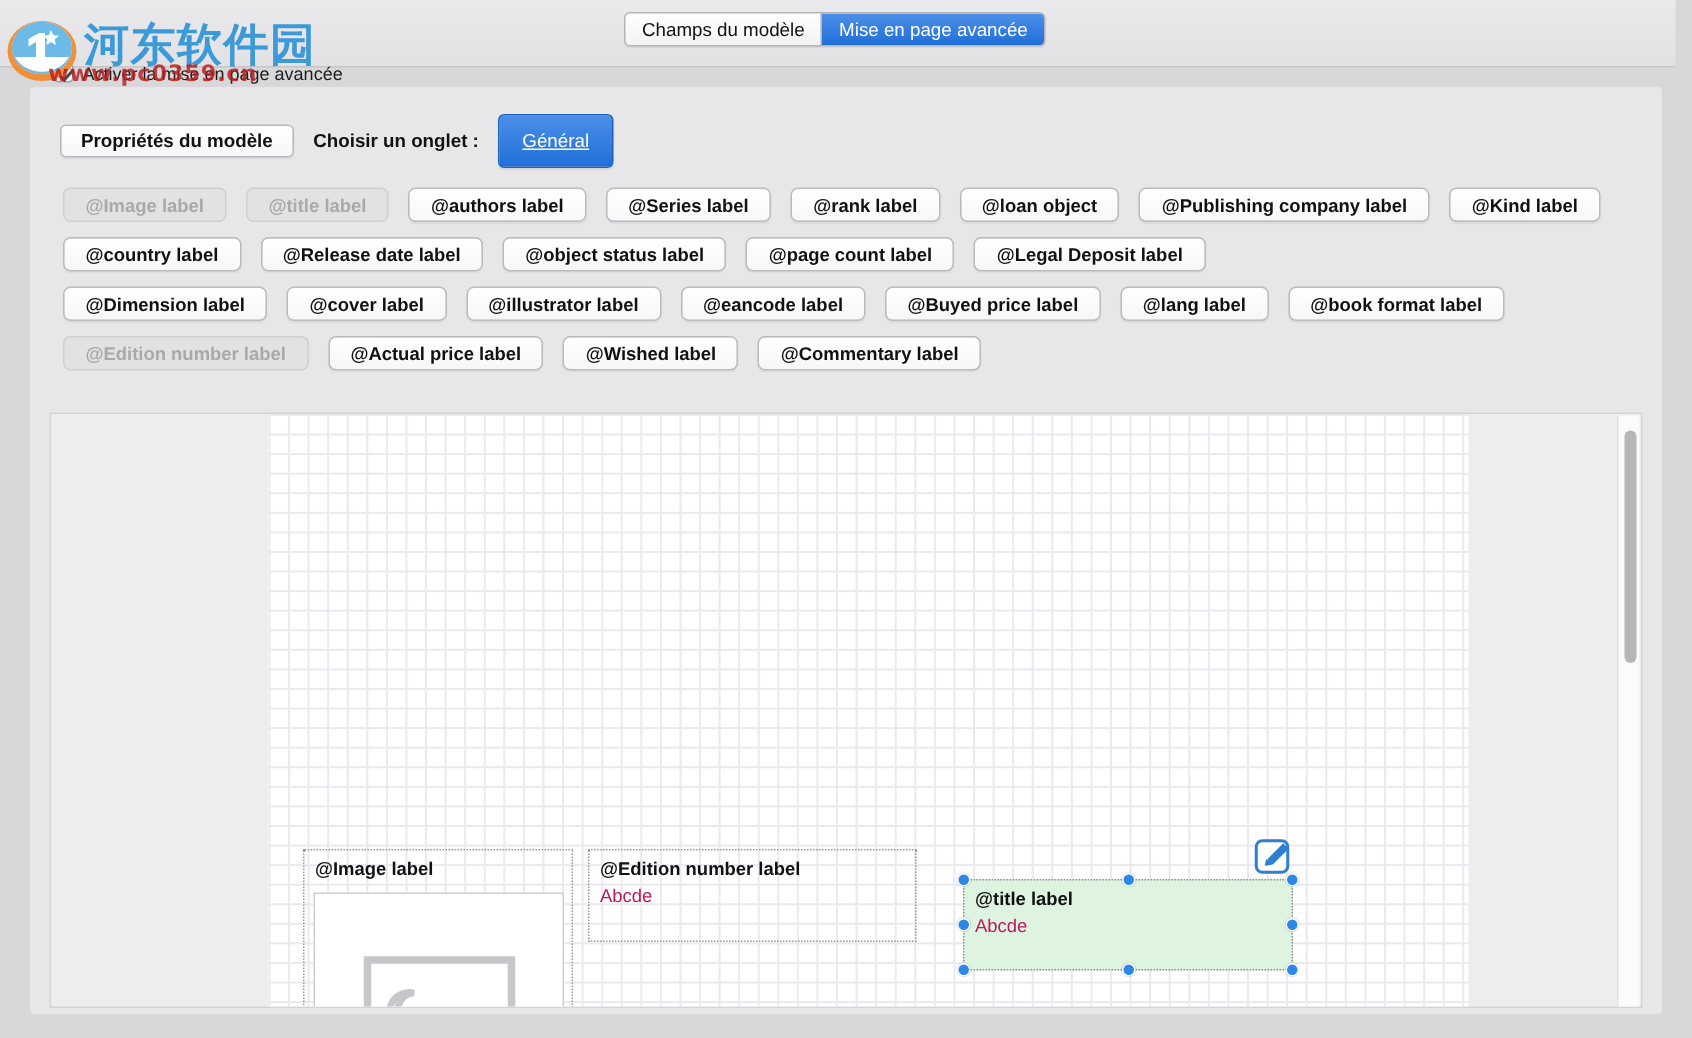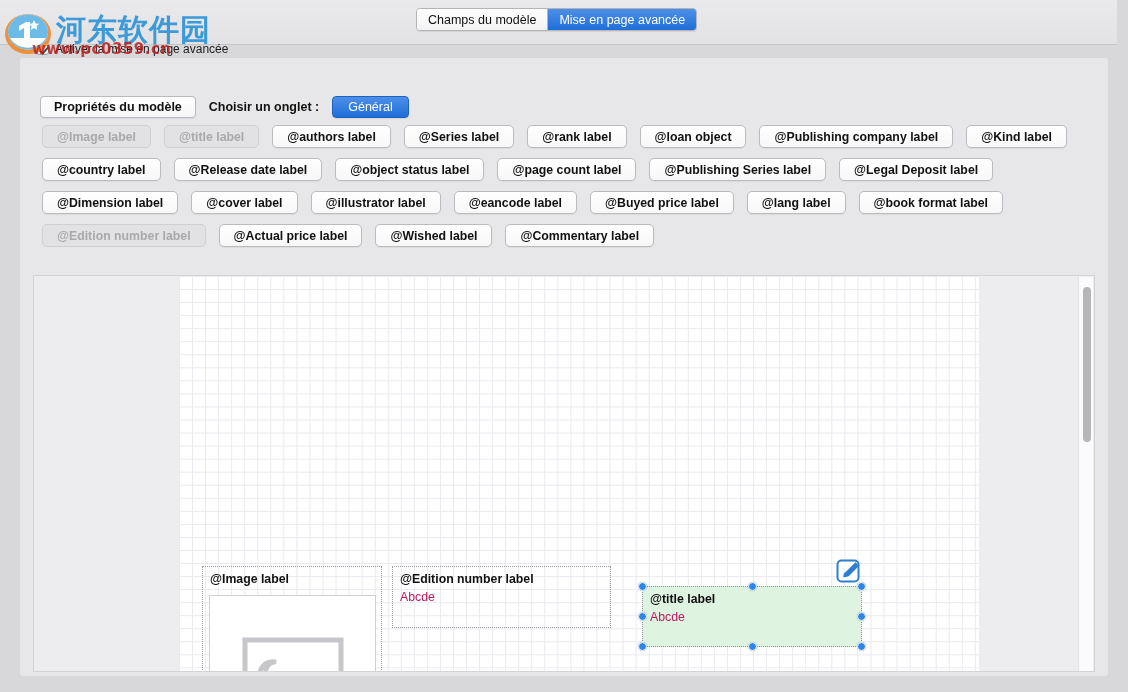--- a/index.html
+++ b/index.html
@@ -129,21 +129,20 @@
     border-radius: 3px;
   }
 
   
   .toolbar {
     position: absolute;
     left: 20px; top: 18px;
     display: flex;
     align-items: center;
     gap: 13px;
-    margin-top: 20px;
   }
   .btn-white {
     height: 22px;
     padding: 0 13px;
     display: inline-flex;
     align-items: center;
     font-size: 12.5px;
     font-weight: bold;
     color: #111;
     background: linear-gradient(180deg,#ffffff 0%,#f6f6f7 100%);
@@ -153,32 +152,33 @@
     white-space: nowrap;
     cursor: default;
   }
   .tb-text {
     font-size: 12.5px;
     font-weight: bold;
     color: #111;
     white-space: nowrap;
   }
   .btn-blue {
-    height: 22px;
+    height: 36px;
     padding: 0 15px;
     display: inline-flex;
     align-items: center;
     font-size: 12.5px;
     color: #ffffff;
     background: linear-gradient(180deg,#4d8fe8 0%,#1f6fd8 100%);
     border: 1px solid #1c63bf;
     border-radius: 4px;
     box-shadow: 0 1px 1px rgba(0,0,0,.08);
     white-space: nowrap;
     cursor: default;
+    text-decoration: underline;
   }
 
   
   .chips {
     position: absolute;
     left: 22px; top: 67px;
     width: 1040px;
   }
   .chip-row {
     display: flex;
@@ -378,21 +378,20 @@
         <div class="chip">@loan object</div>
         <div class="chip">@Publishing company label</div>
         <div class="chip">@Kind label</div>
       </div>
 
       <div class="chip-row">
         <div class="chip">@country label</div>
         <div class="chip">@Release date label</div>
         <div class="chip">@object status label</div>
         <div class="chip">@page count label</div>
-        <div class="chip">@Publishing Series label</div>
         <div class="chip">@Legal Deposit label</div>
       </div>
 
       <div class="chip-row">
         <div class="chip">@Dimension label</div>
         <div class="chip">@cover label</div>
         <div class="chip">@illustrator label</div>
         <div class="chip">@eancode label</div>
         <div class="chip">@Buyed price label</div>
         <div class="chip">@lang label</div>

